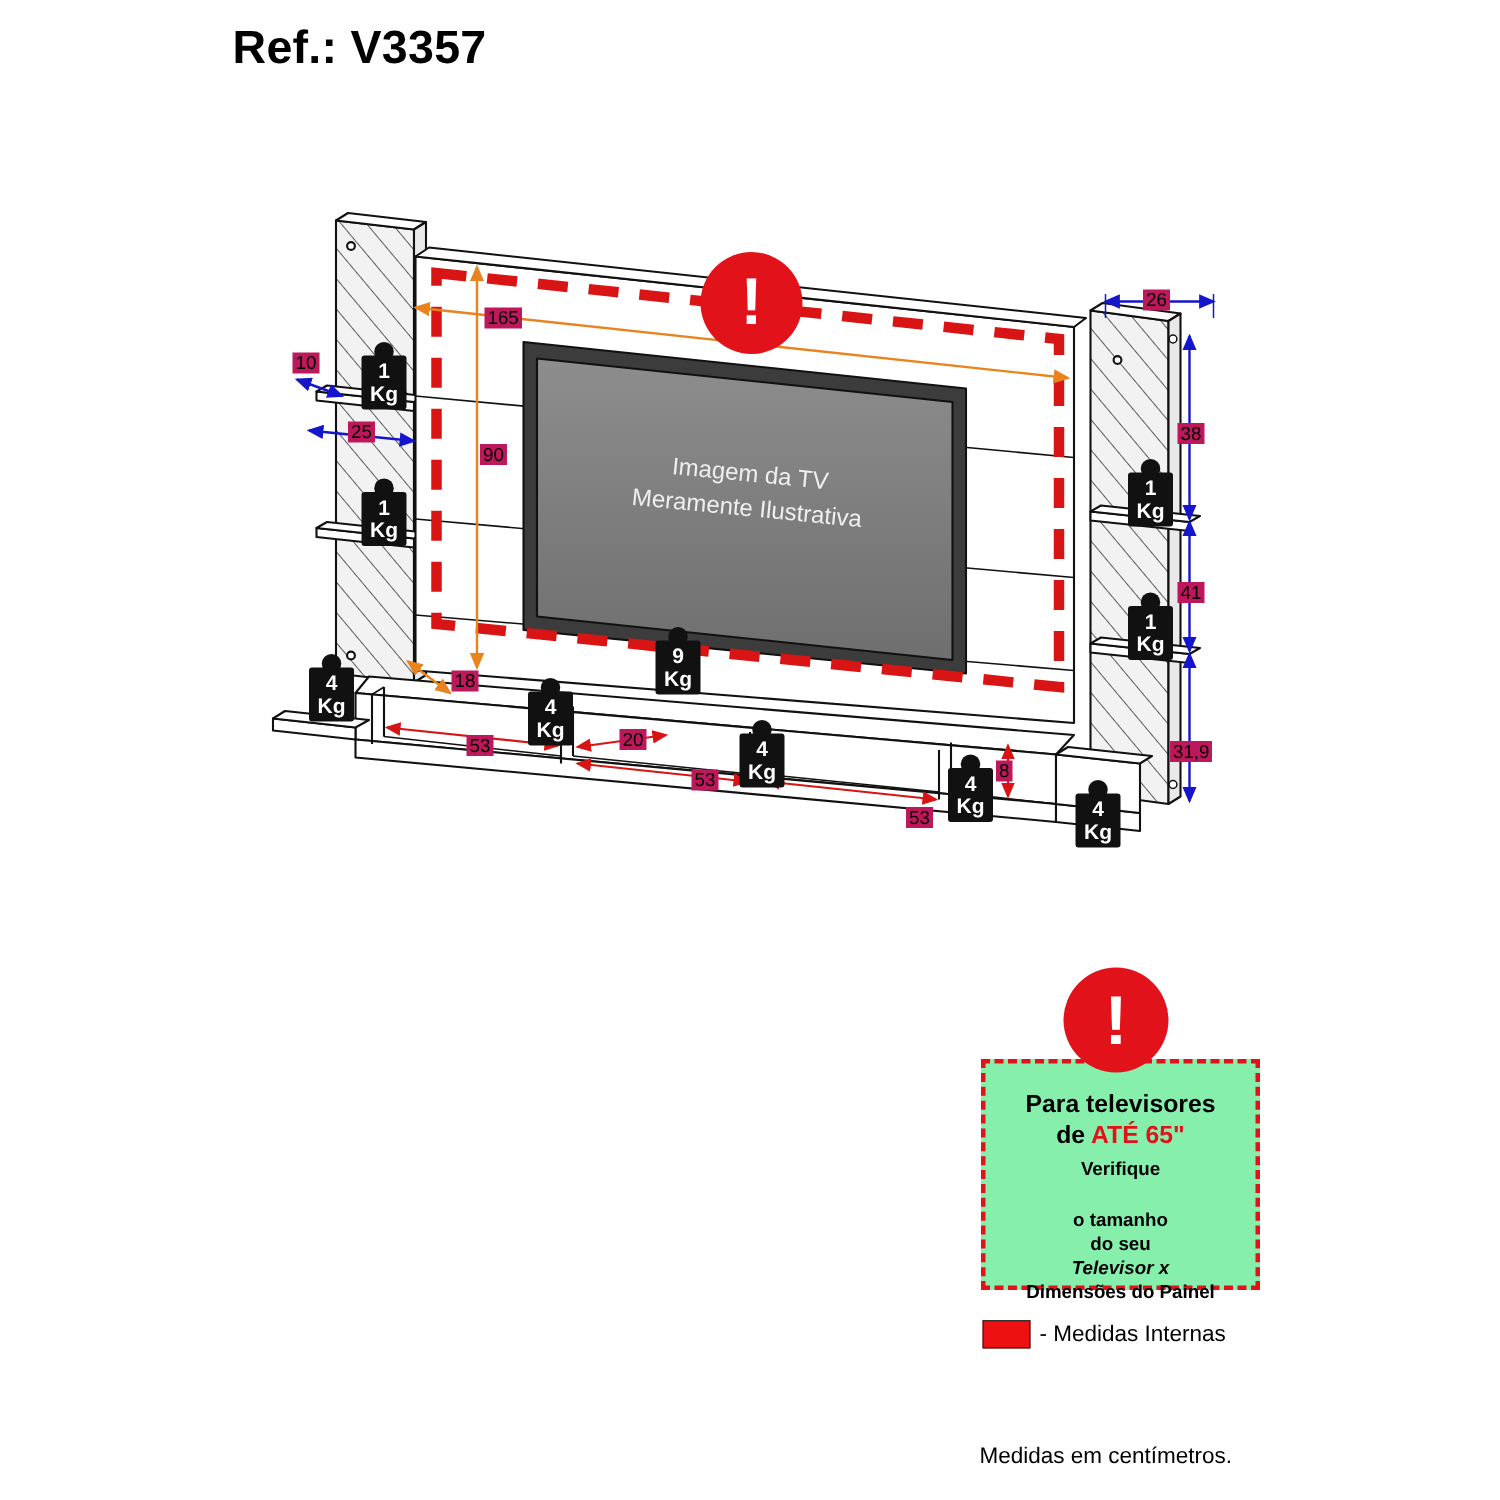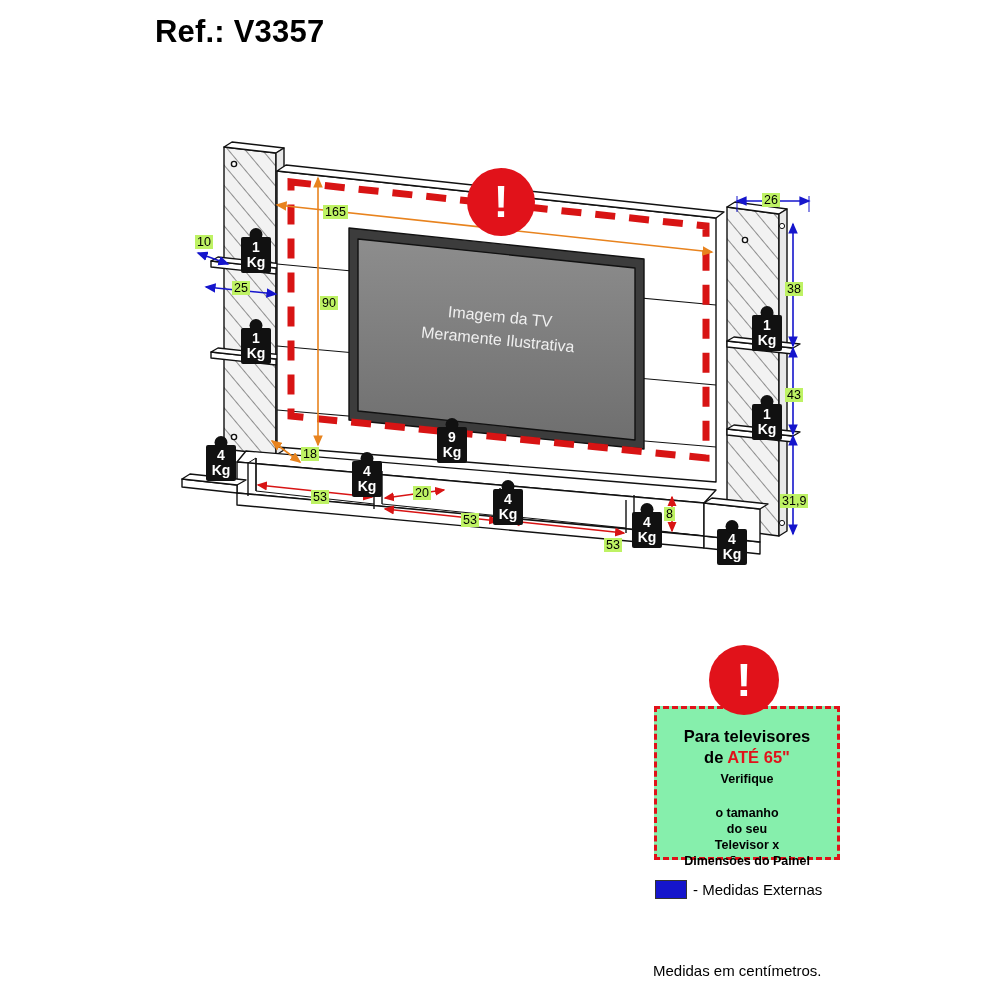--- a/index.html
+++ b/index.html
@@ -3,21 +3,21 @@
 <meta charset="utf-8">
 <style>
   html,body{margin:0;padding:0;background:#fff;}
   body{width:1000px;height:1000px;position:relative;
        font-family:"Liberation Sans","DejaVu Sans",sans-serif;
        color:#000;overflow:hidden;}
   .abs{position:absolute;}
   #ref-title{left:155px;top:14px;font-size:31px;font-weight:bold;letter-spacing:.2px;}
 
   
-  .dim-label{font-size:12.5px;font-weight:normal;color:#000;background:#bef264;padding:0 2px;white-space:nowrap;}
+  .dim-label{font-size:12.5px;font-weight:normal;color:#000;background:#be185d;padding:0 2px;white-space:nowrap;}
 
   
   .wtag{width:30px;height:36px;background:#111;color:#fff;border-radius:2px;
         display:flex;flex-direction:column;align-items:center;justify-content:center;
         line-height:15px;font-size:14px;font-weight:bold;z-index:30;}
   .wtag:before{content:"";position:absolute;top:-9px;left:50%;transform:translateX(-50%);
         width:13px;height:13px;border-radius:50%;background:#111;}
   .wtag span{display:block;}
 
   
@@ -183,21 +183,21 @@
     <span>!</span>
   </div>
 
   <div class="abs dim-label" style="left:323px;top:205px;">165</div>
   <div class="abs dim-label" style="left:320px;top:296px;text-align:right;">90</div>
   <div class="abs dim-label" style="left:301px;top:447px;">18</div>
   <div class="abs dim-label" style="left:195px;top:235px;">10</div>
   <div class="abs dim-label" style="left:232px;top:281px;">25</div>
   <div class="abs dim-label" style="left:762px;top:193px;">26</div>
   <div class="abs dim-label" style="left:785px;top:282px;">38</div>
-  <div class="abs dim-label" style="left:785px;top:388px;">43</div>
+  <div class="abs dim-label" style="left:785px;top:388px;">41</div>
   <div class="abs dim-label" style="left:780px;top:494px;">31,9</div>
   <div class="abs dim-label" style="left:311px;top:490px;">53</div>
   <div class="abs dim-label" style="left:413px;top:486px;">20</div>
   <div class="abs dim-label" style="left:461px;top:513px;">53</div>
   <div class="abs dim-label" style="left:604px;top:538px;">53</div>
   <div class="abs dim-label" style="left:664px;top:507px;">8</div>
 
   <div class="abs wtag" style="left:241px;top:237px;">
     <span>1</span>
     <span>Kg</span>
@@ -328,24 +328,24 @@
 </div>
 <div class="abs" id="tvbox">
   <div id="tvbox-inner">
     <div class="tvline1">Para televisores</div>
     <div class="tvline1">
       <span>de </span><span class="tvred">ATÉ 65"</span>
     </div>
     <div class="tvsmall">Verifique</div>
     <div class="tvsmall" style="margin-top:18px;">o tamanho</div>
     <div class="tvsmall" style="margin-top:0;">do seu</div>
-    <div class="tvsmall" style="margin-top:0;">Televisor x</div>
+    <div class="tvsmall" style="margin-top:0;font-style:italic;">Televisor x</div>
     <div class="tvsmall" style="margin-top:0;">Dimensões do Painel</div>
   </div>
 </div>
 
 <div class="abs" id="legend">
   <div class="legend-row">
-    <span class="legend-sw" style="background:#1515cc;"></span>
-    <span class="legend-txt">- Medidas Externas</span>
+    <span class="legend-sw" style="background:#ee1111;"></span>
+    <span class="legend-txt">- Medidas Internas</span>
   </div>
 </div>
 <div class="abs" id="legend-note">Medidas em centímetros.</div>
 
 </body></html>

